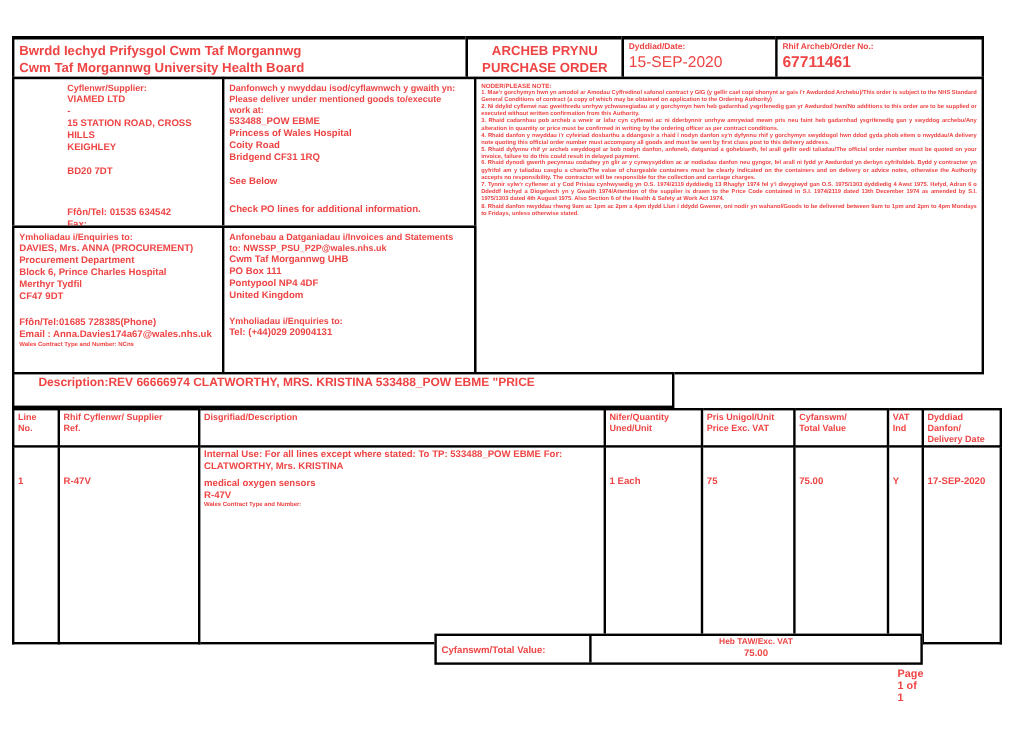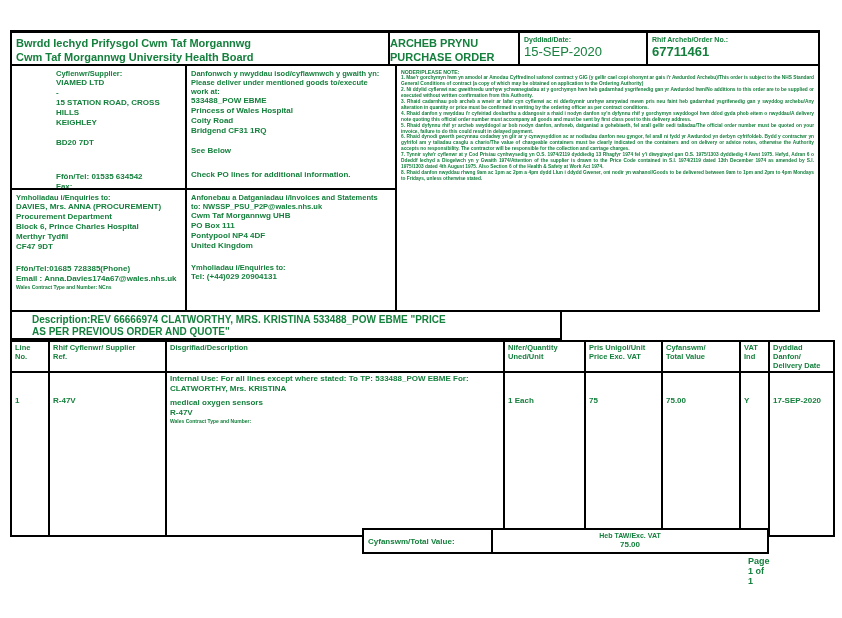--- a/index.html
+++ b/index.html
@@ -1,29 +1,29 @@
 <!DOCTYPE html>
 <html><head>
 <meta charset="utf-8">
 <style>
   * { margin:0; padding:0; box-sizing:border-box; }
   html,body { background:#ffffff; }
   .page {
     position:relative; width:692px; height:618px; background:#fff;
-    font-family:"Liberation Sans","DejaVu Sans",sans-serif; color:#15803d;
+    font-family:"Liberation Sans","DejaVu Sans",sans-serif; color:#ef4444;
   }
   .box { position:absolute; border:2px solid #000; background:#fff; }
   .sec-label { font-size:7.5px; font-weight:bold; line-height:9px; }
   .addr-line { font-size:8px; font-weight:bold; line-height:10px; min-height:10px; }
   .pad { padding:3px 4px; }
 
   
   .org-cell { left:10px; top:30px; width:380px; height:36px; border-top-width:3px; padding:3px 4px; }
   .org-line { font-size:11px; font-weight:bold; line-height:14px; }
-  .title-cell { left:388px; top:30px; width:132px; height:36px; border-top-width:3px; padding-top:3px; }
+  .title-cell { left:388px; top:30px; width:132px; height:36px; border-top-width:3px; text-align:center; padding-top:3px; }
   .title-line { font-size:11px; font-weight:bold; line-height:14px; }
   .date-cell { left:518px; top:30px; width:130px; height:36px; border-top-width:3px; padding:2px 4px; }
   .ordno-cell { left:646px; top:30px; width:174px; height:36px; border-top-width:3px; padding:2px 4px; }
   .small-label { font-size:7px; font-weight:bold; line-height:9px; }
   .date-value { font-size:13px; line-height:16px; }
   .ordno-value { font-size:13px; font-weight:bold; line-height:16px; }
 
   
   .supplier-cell { left:10px; top:64px; width:177px; height:126px;padding-left:44px; }
   .delivery-cell { left:185px; top:64px; width:212px; height:126px; }
@@ -142,21 +142,20 @@
     <div class="addr-line">Cwm Taf Morgannwg UHB</div>
     <div class="addr-line">PO Box 111</div>
     <div class="addr-line">Pontypool NP4 4DF</div>
     <div class="addr-line">United Kingdom</div>
     <div class="sec-label inv-gap">Ymholiadau i/Enquiries to:</div>
     <div class="phone-line">Tel: (+44)029 20904131</div>
   </div>
 
   <div class="box desc-cell">
     <div class="desc-line">Description:REV 66666974 CLATWORTHY, MRS. KRISTINA 533488_POW EBME "PRICE</div>
-    <div class="desc-line">AS PER PREVIOUS ORDER AND QUOTE"</div>
   </div>
 
   <div class="items-wrap">
     <table class="items">
       <colgroup>
         <col style="width:38px">
           <col style="width:117px">
           <col style="width:338px">
           <col style="width:81px">
         <col style="width:77px">

